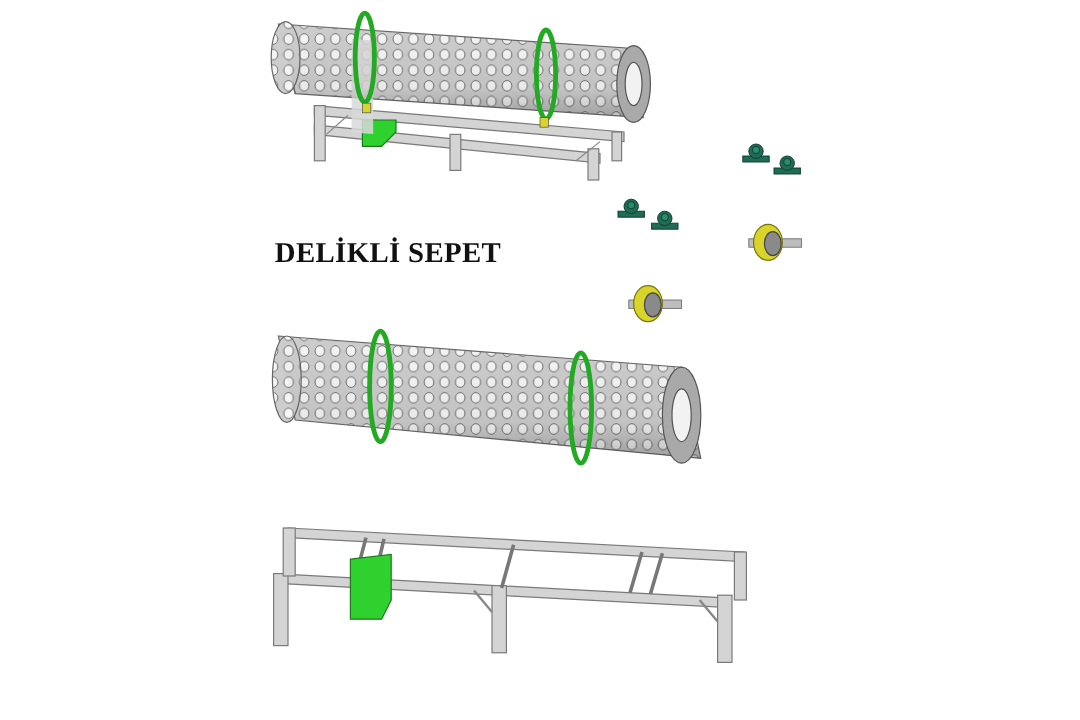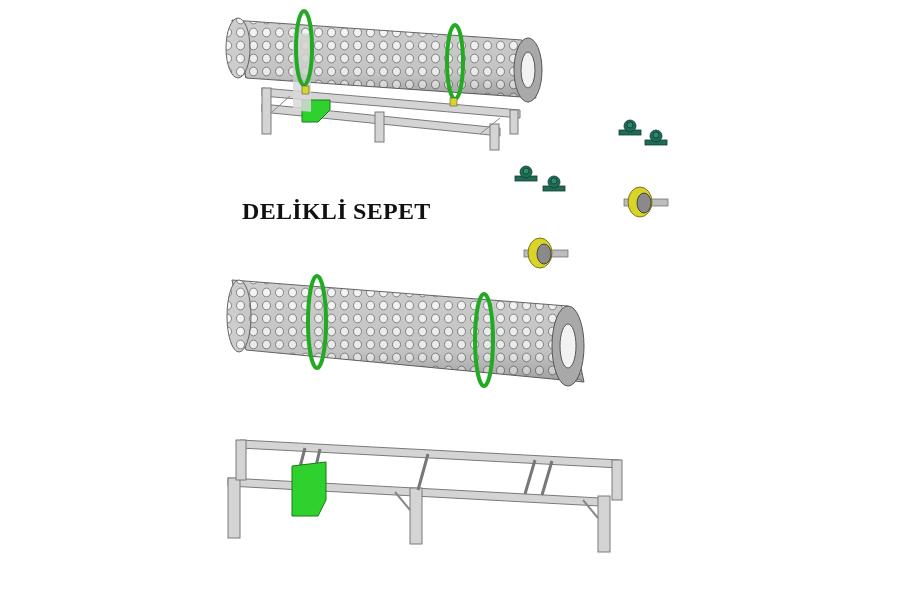--- a/index.html
+++ b/index.html
@@ -1,19 +1,19 @@
 <!DOCTYPE html>
 <html><head>
 <meta charset="utf-8">
 <style>
   html, body { margin: 0; padding: 0; background: #ffffff; }
   body { width: 900px; height: 600px; position: relative; overflow: hidden; font-family: "Liberation Serif", serif; }
   .abs { position: absolute; }
   .title {
-    left: 242px; top: 198px; font-family: "Liberation Serif", serif;
+    left: 229px; top: 198px; font-family: "Liberation Serif", serif;
     font-weight: bold; font-size: 24px; color: #111111; letter-spacing: 0.3px; white-space: nowrap;
   }
   svg { position: absolute; left: 0; top: 0; }
 </style>
 </head>
 <body>
 
 <svg width="900" height="600" viewBox="0 0 900 600">
   <defs>
     <pattern id="holes" x="0" y="0" width="13" height="13" patternUnits="userSpaceOnUse">

